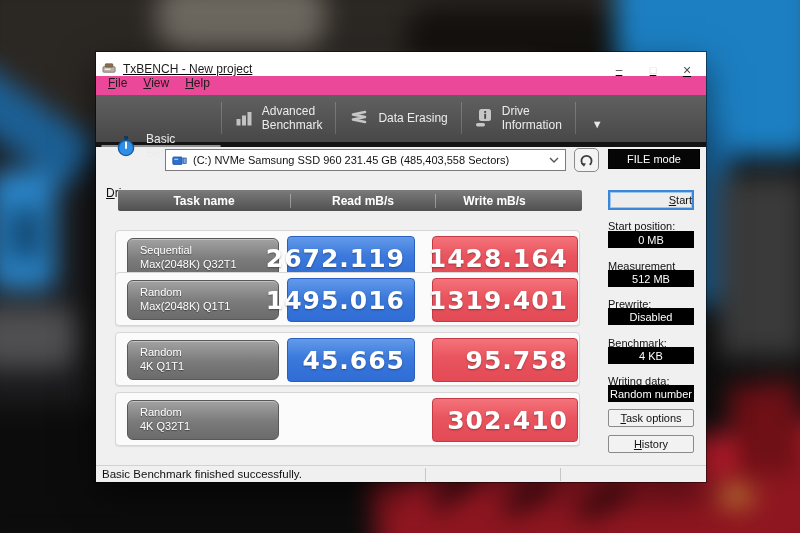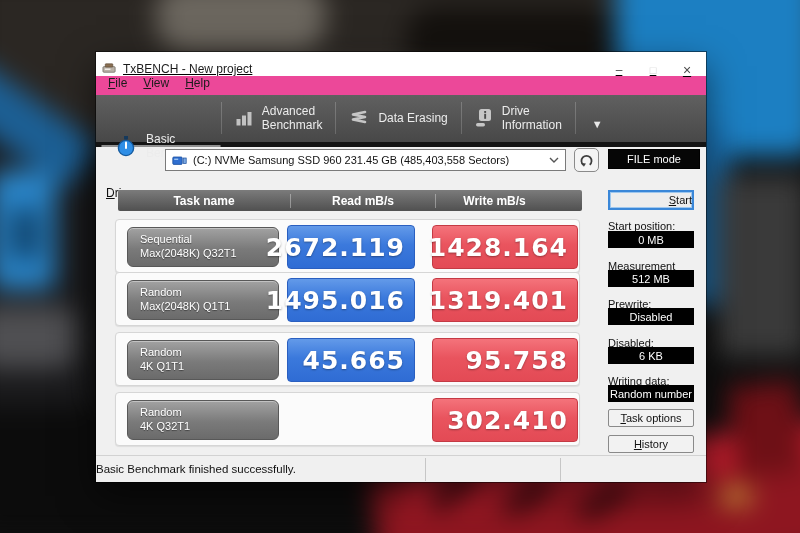--- a/index.html
+++ b/index.html
@@ -122,23 +122,23 @@
   .rp-box {
     height:17px; background:#000; color:#fff; font-size:11px;
     display:flex; align-items:center; justify-content:center; border:1px solid #000;
   }
   .rp-btn {
     height:18px; background:#f2f2f2; border:1px solid #8a8a8a; border-radius:2px;
     display:flex; align-items:center; justify-content:center; font-size:11px; color:#111;
   }
   
   .statusbar {
-    position:absolute; left:0; right:0; bottom:0; height:27px;
+    position:absolute; left:0; right:0; bottom:0; height:17px;
     background:#f0f0f0; border-top:1px solid #d2d2d2;
-    display:flex; align-items:center; 
+    display:flex; align-items:center; padding-left:6px;
     font-size:11.5px; color:#111;
   }
   .sb-div { position:absolute; top:2px; bottom:1px; width:1px; background:#c6c6c6; }
 </style>
 </head>
 <body>
 
 <div class="bg">
   <div class="bg-blur">
     <div class="blob" style="left:0;top:0;width:860px;height:170px;background:#2b2723;"></div>
@@ -263,21 +263,21 @@
     </div>
 
     <div class="file-mode">FILE mode</div>
 
     <div class="table-header">
       <span class="th-cell c1">Task name</span>
       <span class="th-cell c2">Read mB/s</span>
       <span class="th-cell c3">Write mB/s</span>
     </div>
 
-    <div class="bench-row" style="top:72px;">
+    <div class="bench-row" style="top:83px;">
       <div class="task-btn">
         <span>Sequential</span>
           <span>Max(2048K) Q32T1</span>
       </div>
       <div class="val read">2672.119</div>
       <div class="val write">1428.164</div>
     </div>
 
     <div class="bench-row" style="top:125px;">
       <div class="task-btn">
@@ -311,22 +311,22 @@
 
     <span class="rp rp-label" style="position:absolute;top:73px;">Start position:</span>
     <div class="rp rp-box" style="position:absolute;top:84px;">0 MB</div>
 
     <span class="rp rp-label" style="position:absolute;top:113px;">Measurement size:</span>
     <div class="rp rp-box" style="position:absolute;top:123px;">512 MB</div>
 
     <span class="rp rp-label" style="position:absolute;top:151px;">Prewrite:</span>
     <div class="rp rp-box" style="position:absolute;top:161px;">Disabled</div>
 
-    <span class="rp rp-label" style="position:absolute;top:190px;">Disabled:</span>
-    <div class="rp rp-box" style="position:absolute;top:200px;">6 KB</div>
+    <span class="rp rp-label" style="position:absolute;top:190px;">Benchmark:</span>
+    <div class="rp rp-box" style="position:absolute;top:200px;">4 KB</div>
 
     <span class="rp rp-label" style="position:absolute;top:228px;">Writing data:</span>
     <div class="rp rp-box" style="position:absolute;top:238px;">Random number</div>
 
     <div class="rp rp-btn" style="position:absolute;top:262px;">
       <span><span class="accel">T</span><span>ask options</span></span>
     </div>
     <div class="rp rp-btn" style="position:absolute;top:288px;">
       <span><span class="accel">H</span><span>istory</span></span>
     </div>

